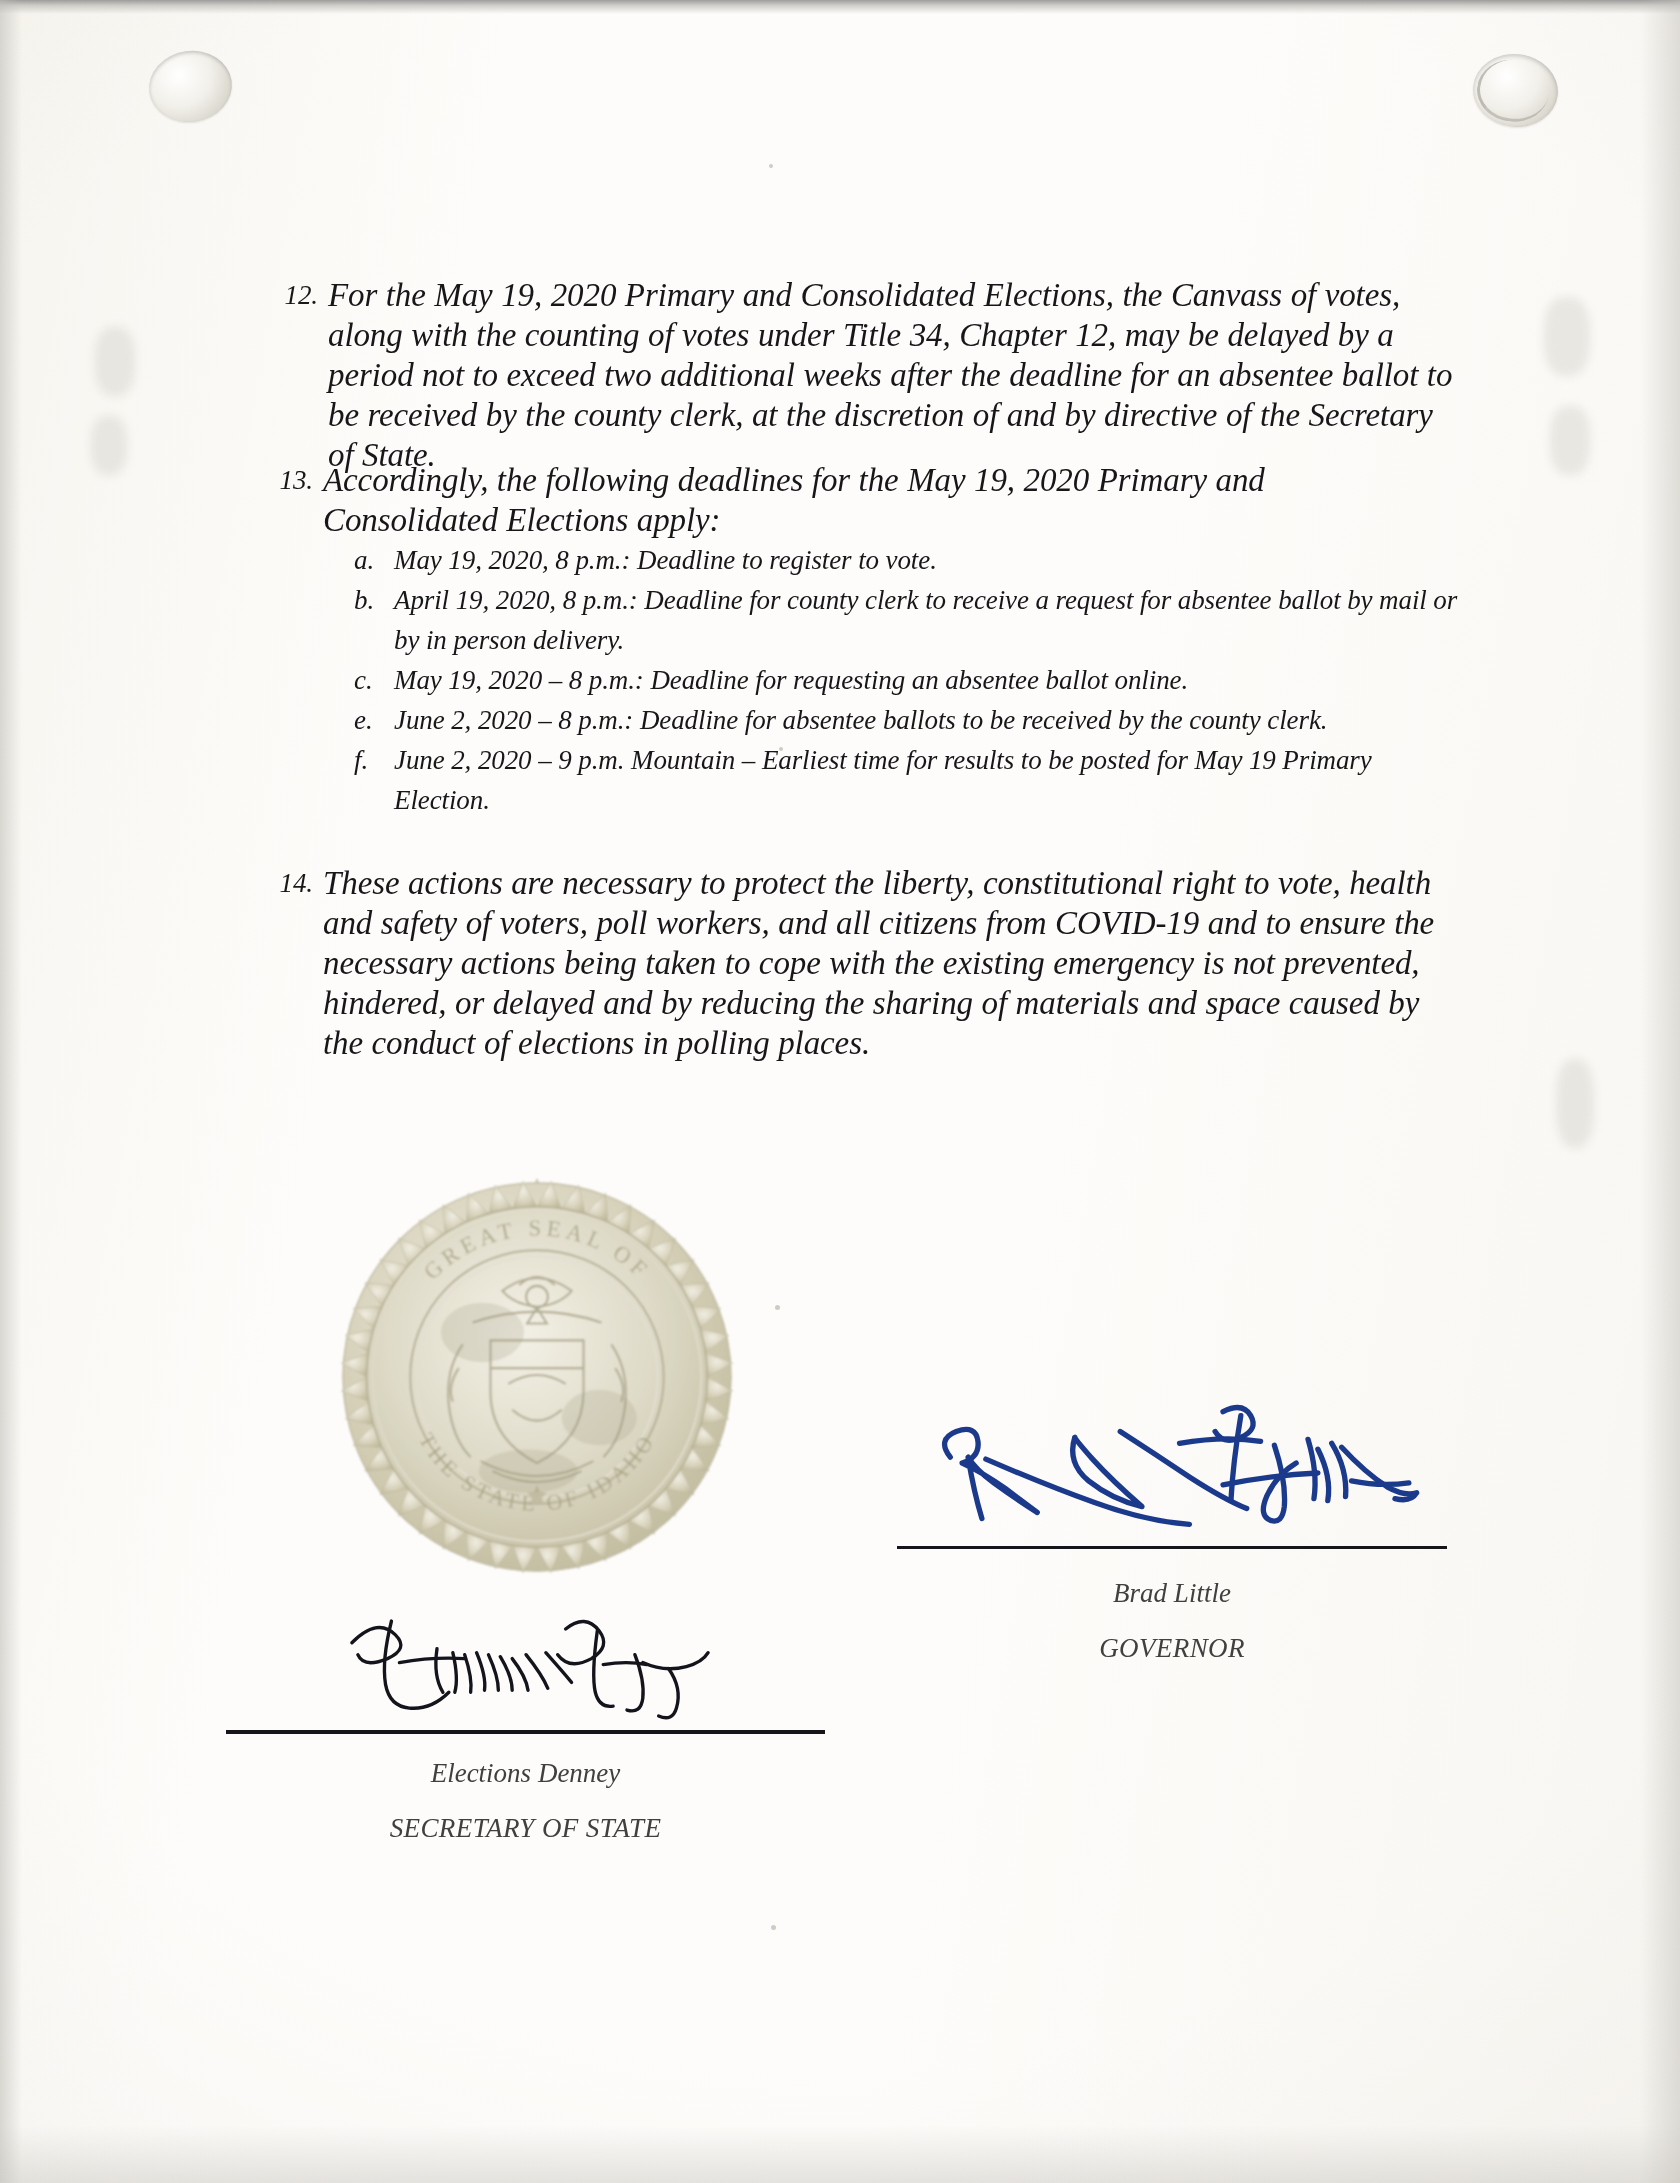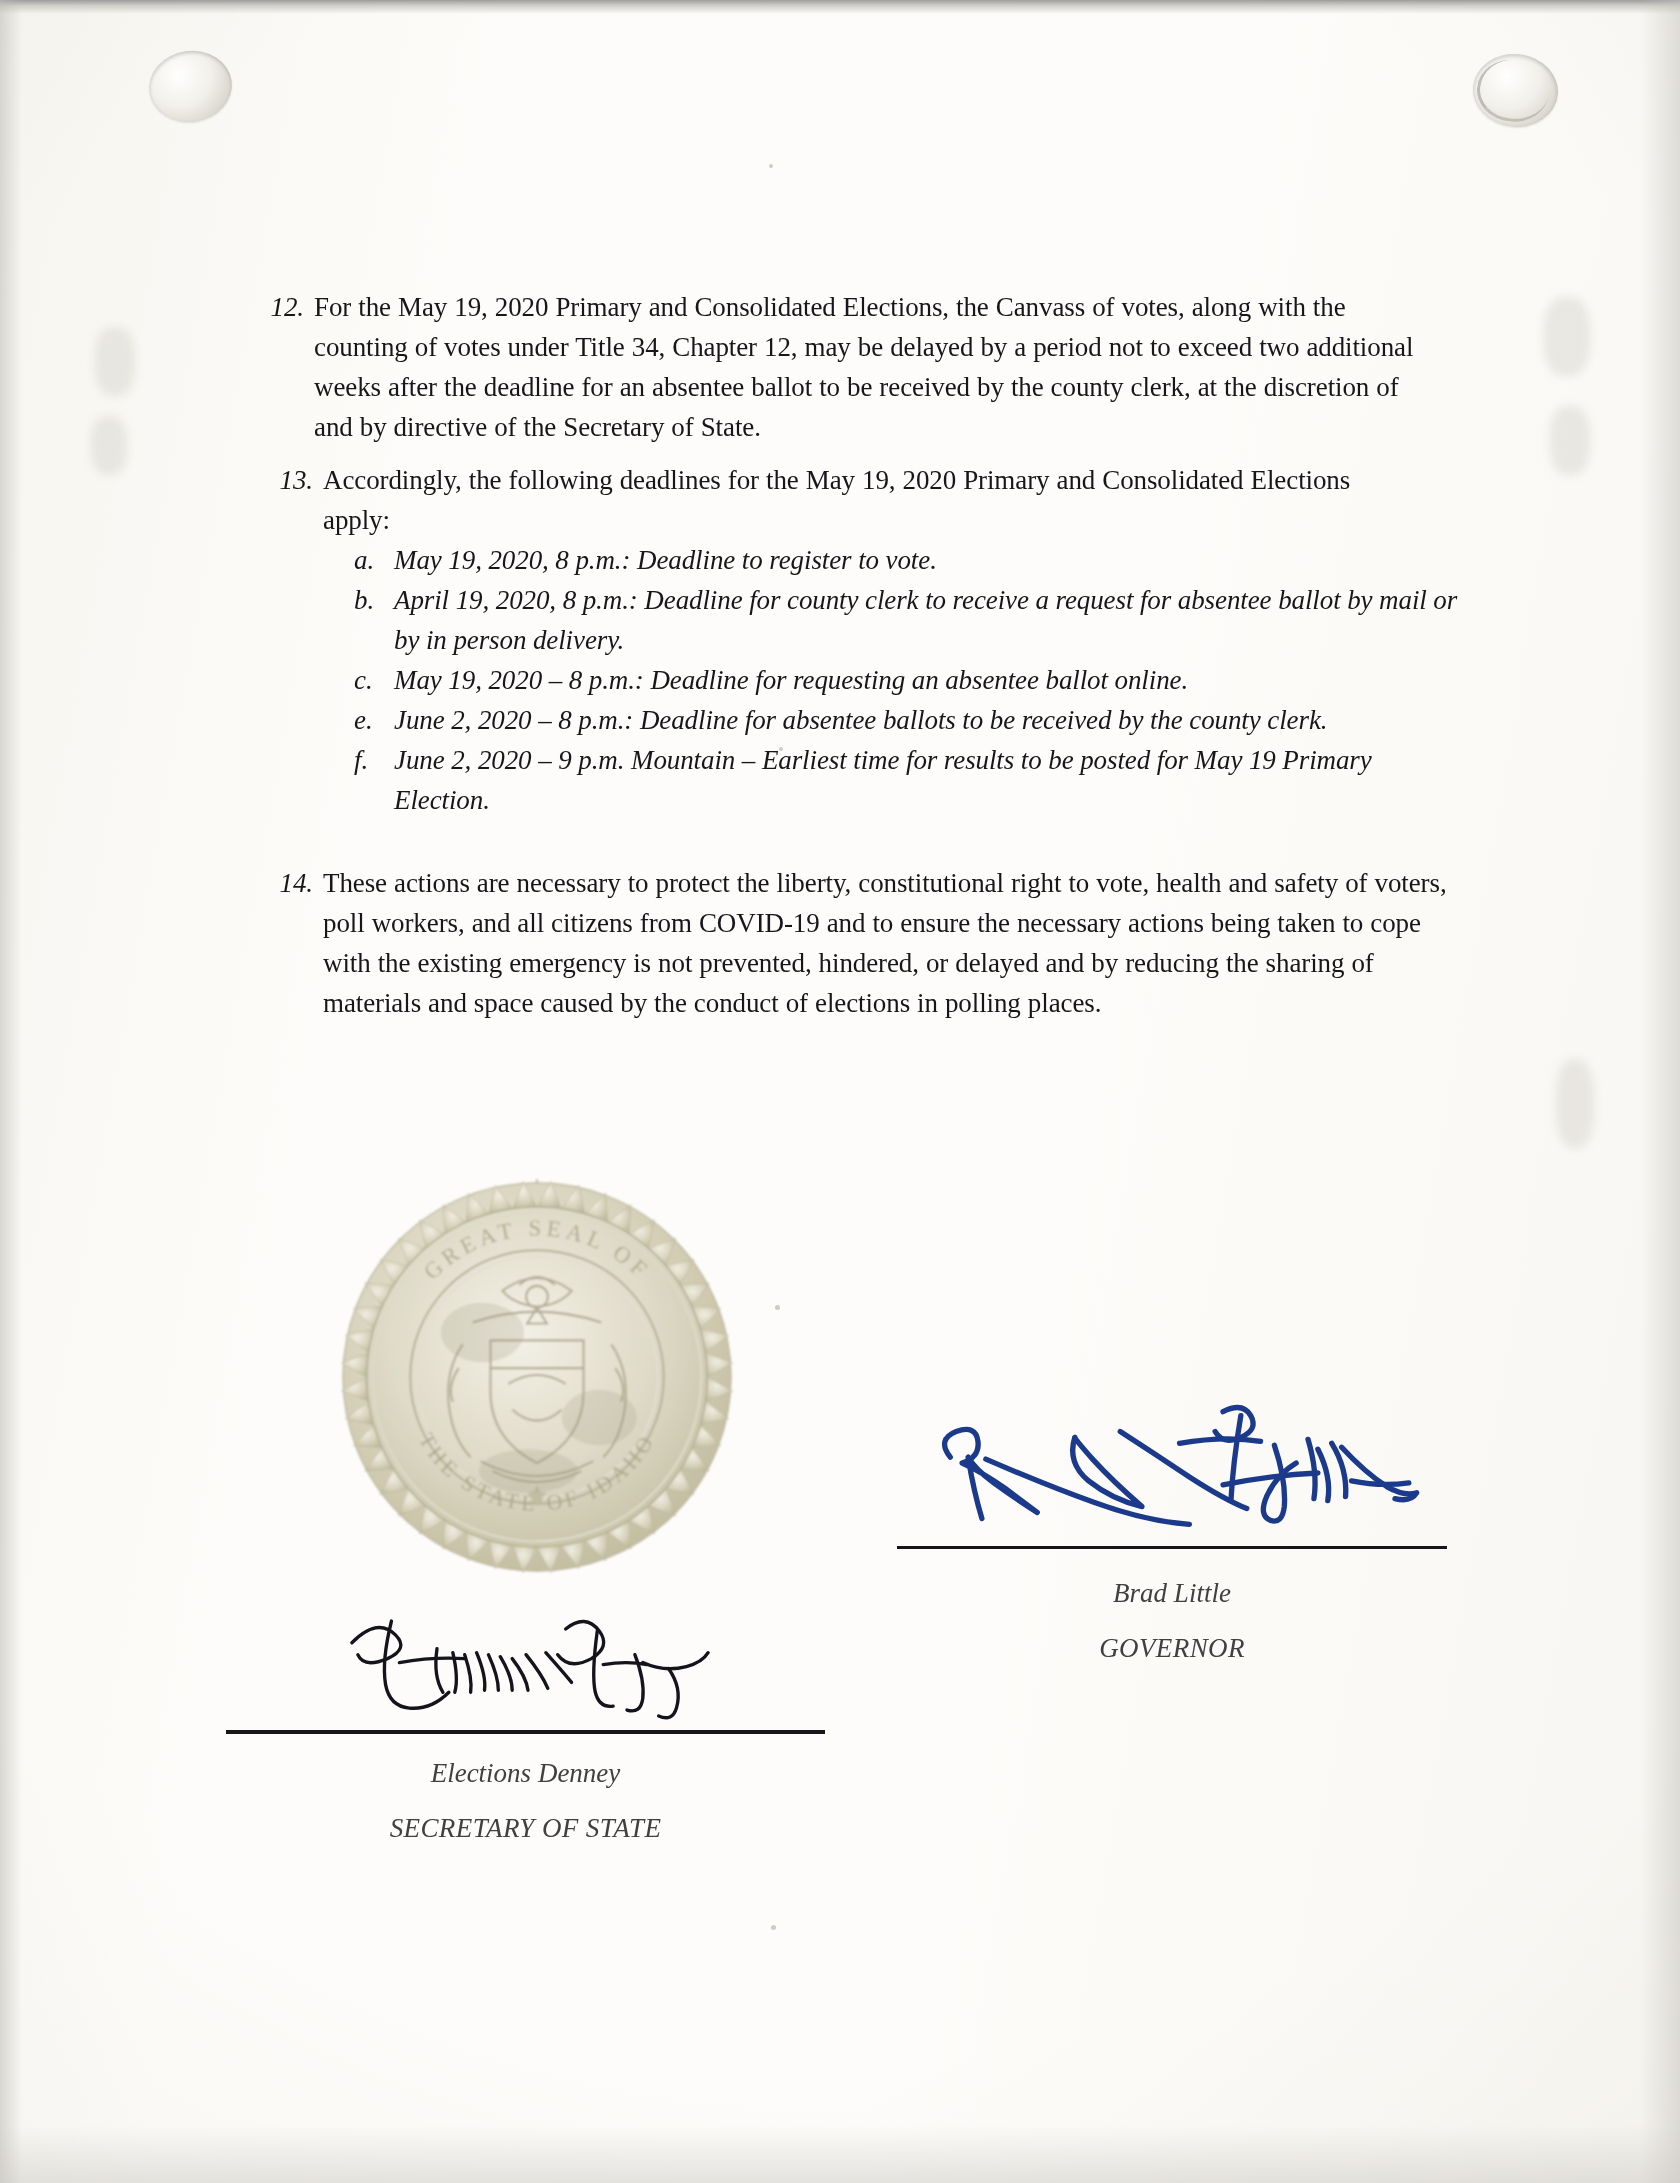--- a/index.html
+++ b/index.html
@@ -90,21 +90,22 @@
     width: 51px;
     text-align: right;
     padding-right: 10px;
     font-style: italic;
     font-size: 27px;
     line-height: 40px;
     letter-spacing: -0.1px;
   }
   .body-text {
     flex: 1 1 auto;
-    font-size: 27px;
+    font-style: italic;
+    font-size: 33px;
     line-height: 40px;
     letter-spacing: -0.1px;
     word-spacing: 0.4px;
   }
 
   .sub-list {
     position: absolute;
     font-style: italic;
     font-size: 27px;
     line-height: 40px;
@@ -200,21 +201,21 @@
   <div class="smudge" style="left:1550px; top:406px; width:40px; height:69px;"></div>
   <div class="smudge" style="left:1556px; top:1059px; width:38px; height:89px;"></div>
 
   <div class="speck" style="left:769px; top:164px; width:4px; height:4px;"></div>
   <div class="speck" style="left:775px; top:1305px; width:5px; height:5px;"></div>
   <div class="speck" style="left:779px; top:747px; width:4px; height:4px;"></div>
   <div class="speck" style="left:771px; top:1925px; width:5px; height:5px;"></div>
 
   <div class="content">
 
-    <div class="numbered-item" style="left:253px; top:275px; width:1188px;margin-top:12px;">
+    <div class="numbered-item" style="left:267px; top:275px; width:1188px;">
       <div class="num">12.</div>
       <div class="body-text">For the May 19, 2020 Primary and Consolidated Elections, the Canvass of votes, along with the counting of votes under Title 34, Chapter 12, may be delayed by a period not to exceed two additional weeks after the deadline for an absentee ballot to be received by the county clerk, at the discretion of and by directive of the Secretary of State.</div>
     </div>
 
     <div class="numbered-item" style="left:262px; top:460px; width:1148px;">
       <div class="num">13.</div>
       <div class="body-text">Accordingly, the following deadlines for the May 19, 2020 Primary and Consolidated Elections apply:</div>
     </div>
 
     <div class="sub-list" style="left:354px; top:540px; width:1109px;">

